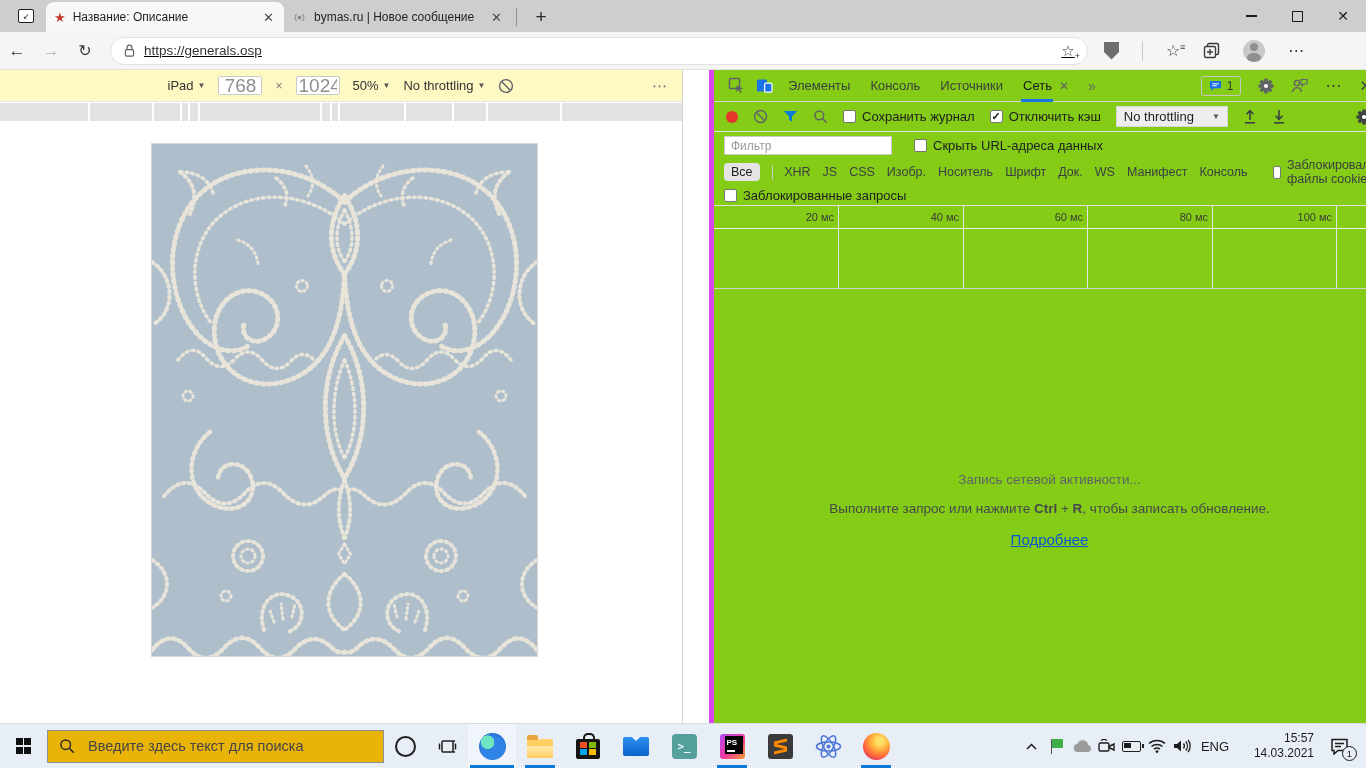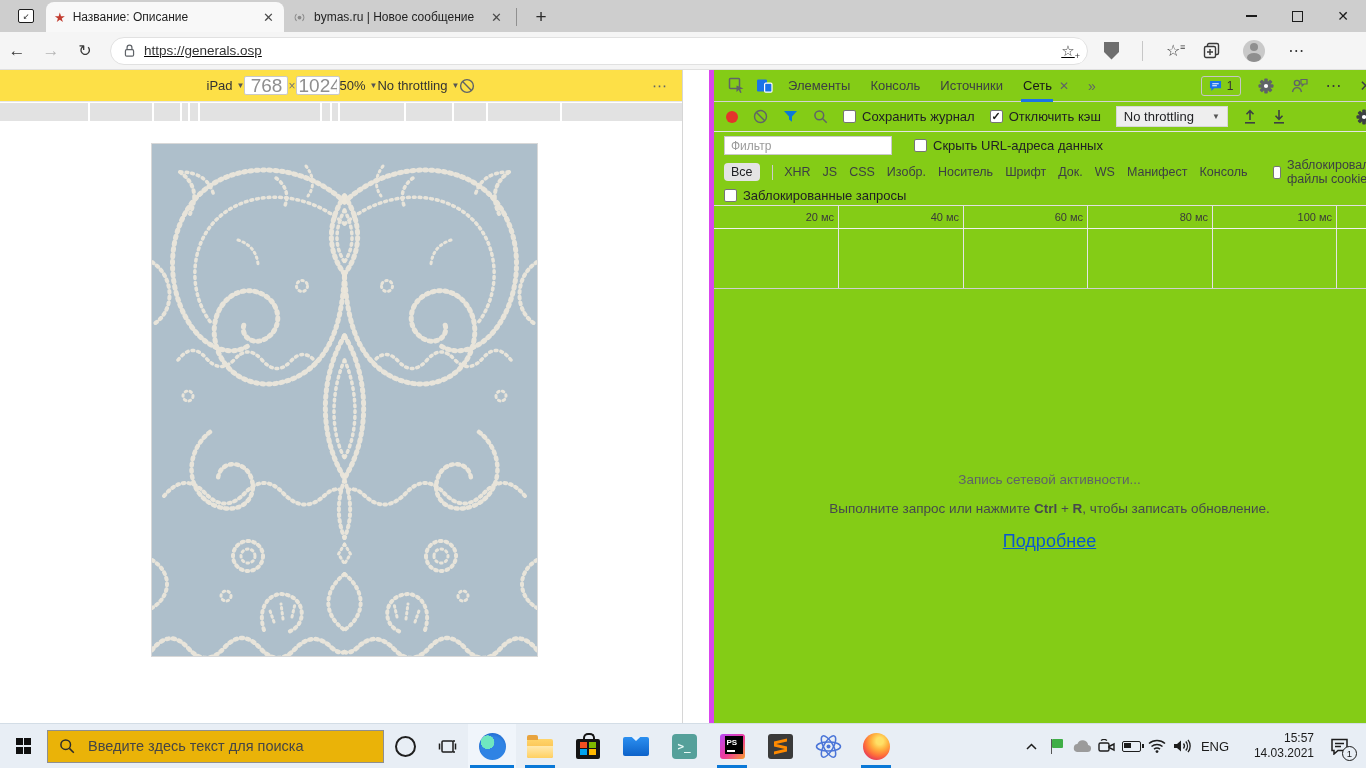--- a/index.html
+++ b/index.html
@@ -40,21 +40,21 @@
   .star-lines{position:relative;font-size:16px;color:#3a3a3a;}
   .star-lines::after{content:"≡";position:absolute;right:-5px;top:1px;font-size:9px;color:#3a3a3a;}
   .avatar{width:22px;height:22px;border-radius:50%;background:#c9c9c9;position:relative;overflow:hidden;}
   .avatar::before{content:"";position:absolute;left:7px;top:3px;width:8px;height:8px;border-radius:50%;background:#8f8f8f;}
   .avatar::after{content:"";position:absolute;left:4px;top:13px;width:14px;height:9px;border-radius:50%;background:#8f8f8f;}
   .dots{font-size:16px;color:#3a3a3a;letter-spacing:1px;}
 
   
   .main{position:absolute;top:70px;left:0;width:1366px;height:653px;background:#fff;}
   .left-pane{position:absolute;left:0;top:0;width:683px;height:653px;background:#fff;border-right:1px solid #d6d6d6;box-sizing:border-box;}
-  .device-toolbar{height:31px;border-bottom:1px solid #e8e8e8;background:#fde047;display:flex;align-items:center;justify-content:center;font-size:13px;color:#333;position:relative;}
+  .device-toolbar{height:31px;border-bottom:1px solid #e8e8e8;background:#fef9c3;display:flex;align-items:center;justify-content:center;gap:13px;font-size:13px;color:#333;position:relative;}
   .caret{font-size:8px;color:#555;margin-left:4px;}
   .dim-input{width:44px;height:19px;border:1px solid #c9c9c9;border-radius:2px;text-align:center;font-size:19px;color:#8f8f8f;background:#fff;box-sizing:border-box;outline:none;}
   .dim-x{color:#777;font-size:12px;}
   .dd{display:flex;align-items:center;}
   .dt-more-left{position:absolute;right:14px;color:#5f6368;font-size:15px;letter-spacing:1px;}
   .page-strip{height:20px;display:flex;gap:2px;background:#fff;padding-top:1px;}
   .page-strip span{background:#e2e2e2;height:18px;display:block;}
   .pattern{position:absolute;left:152px;top:74px;width:385px;height:512px;box-shadow:0 0 0 1px #d8d8d8;}
   .pattern svg{display:block;}
 
@@ -94,21 +94,21 @@
   .timeline{position:relative;height:83px;border-bottom:1px solid #cfcfcf;box-sizing:border-box;}
   .tl-col{position:absolute;top:0;bottom:0;border-right:1px solid #e4e4e4;box-sizing:border-box;}
   .tl-label{position:absolute;right:4px;top:5px;font-size:11px;color:#3a3a3a;white-space:nowrap;}
   .tl-head-line{position:absolute;top:22px;left:0;right:10px;height:1px;background:#f0f0f0;}
   .tl-scroll-thumb{position:absolute;right:1px;top:2px;width:7px;height:20px;background:#c6c6c6;border-radius:3px;}
 
   .empty-area{position:relative;}
   .empty-msg{padding-top:183px;text-align:center;font-size:13.5px;color:#5f6368;}
   .empty-line2{margin-top:14px;color:#46494d;}
   .empty-link-row{margin-top:15px;}
-  .empty-link-row a{color:#0b57d0;text-decoration:underline;font-size:18px;}
+  .empty-link-row a{color:#0b57d0;text-decoration:underline;font-size:15px;}
 
   
   .taskbar{position:absolute;left:0;top:723px;width:1366px;height:45px;background:#e8eef5;border-top:1px solid #d3dde6;display:flex;align-items:center;box-sizing:border-box;}
   .start{width:47px;height:44px;display:flex;align-items:center;justify-content:center;}
   .win-logo{display:grid;grid-template-columns:7px 7px;grid-template-rows:7px 7px;gap:1.6px;}
   .win-logo span{background:#101010;}
   .tb-search{width:337px;height:33px;background:#eab308;border:1px solid #8f8f8f;display:flex;align-items:center;padding:0 11px;gap:11px;box-sizing:border-box;}
   .tb-search input{border:none;outline:none;flex:1;font-size:14.5px;color:#3f3f3f;font-family:"Liberation Sans",sans-serif;background:transparent;}
   .tb-search input::placeholder{color:#454545;}
   .tb-btn{width:42px;height:44px;display:flex;align-items:center;justify-content:center;}

